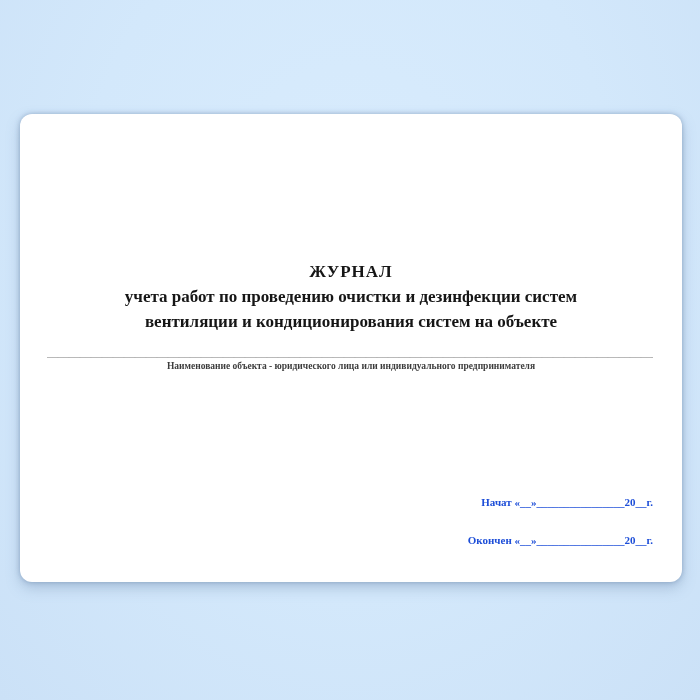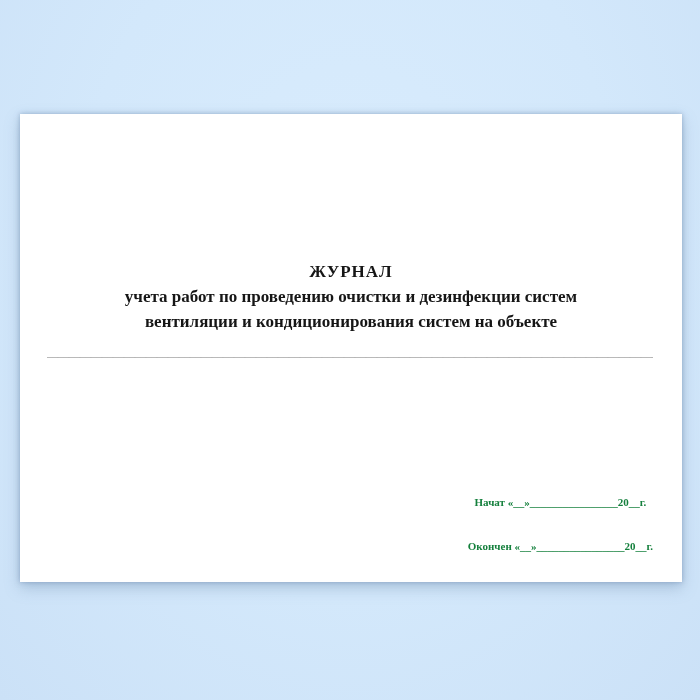--- a/index.html
+++ b/index.html
@@ -16,20 +16,21 @@
   }
   .paper {
     position: absolute;
     left: 20px;
     top: 114px;
     width: 662px;
     height: 468px;
     background: #ffffff;
     box-shadow: 0 0 5px rgba(100, 130, 165, 0.55),
                 0 6px 14px rgba(100, 130, 165, 0.35);
+    border-radius: 12px;
   }
   .title-block {
     position: absolute;
     top: 145px;
     left: 0;
     right: 0;
     text-align: center;
     color: #161616;
   }
   .title-line1 {
@@ -64,45 +65,46 @@
     text-align: center;
     font-size: 9.5px;
     line-height: 12px;
     font-weight: bold;
     color: #3d3d3d;
   }
   .dates-block {
     position: absolute;
     top: 381px;
     right: 29px;
-    text-align: center;
-    color: #15803d;
+    text-align: right;
+    color: #1d4ed8;
   }
   .date-line {
     font-size: 11px;
     line-height: 14px;
     font-weight: bold;
     white-space: nowrap;
   }
   .date-line + .date-line {
-    margin-top: 30px;
+    margin-top: 24px;
   }
 </style>
 </head>
 <body>
 
 <div class="paper">
 
   <div class="title-block">
     <div class="title-line1">ЖУРНАЛ</div>
     <div class="title-line2">учета работ по проведению очистки и дезинфекции систем</div>
     <div class="title-line3">вентиляции и кондиционирования систем на объекте</div>
   </div>
 
   <div class="fill-line">__________________________________________________________________________________________________________________________________________________</div>
 
+  <div class="name-caption">Наименование объекта - юридического лица или индивидуального предпринимателя</div>
 
   <div class="dates-block">
     <div class="date-line">Начат «__»________________20__г.</div>
     <div class="date-line">Окончен «__»________________20__г.</div>
   </div>
 
 </div>
 
 </body></html>

